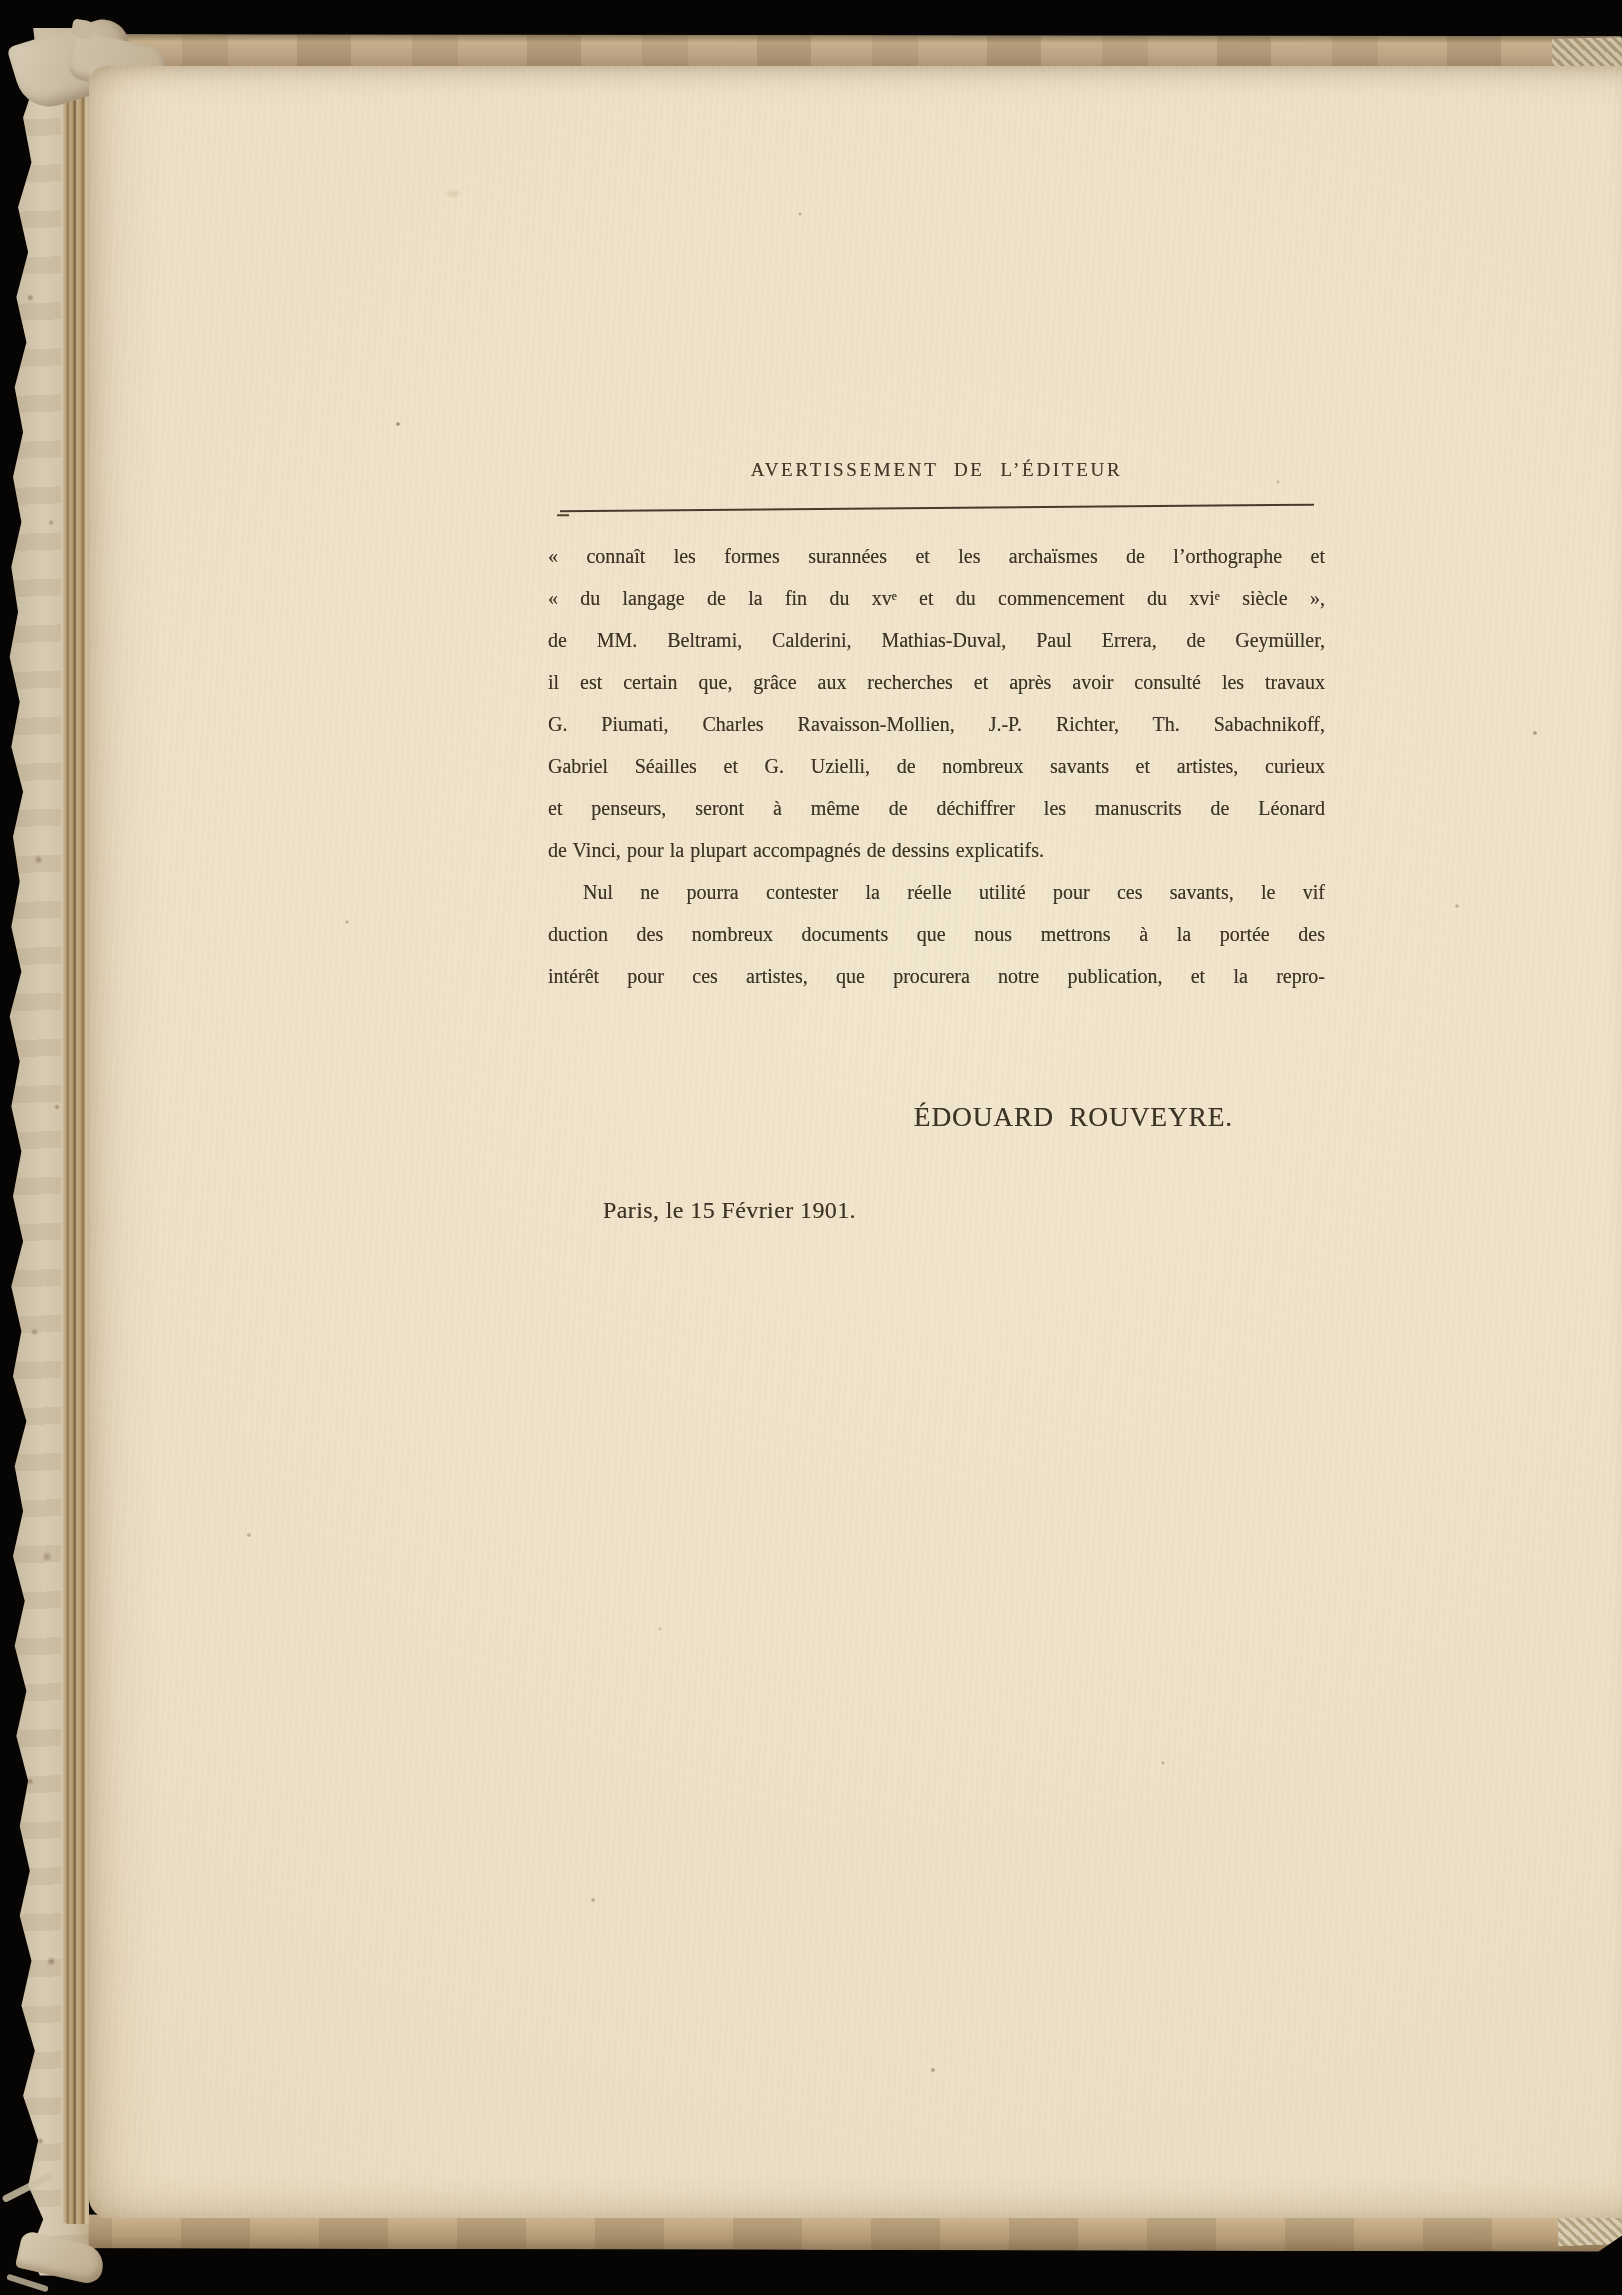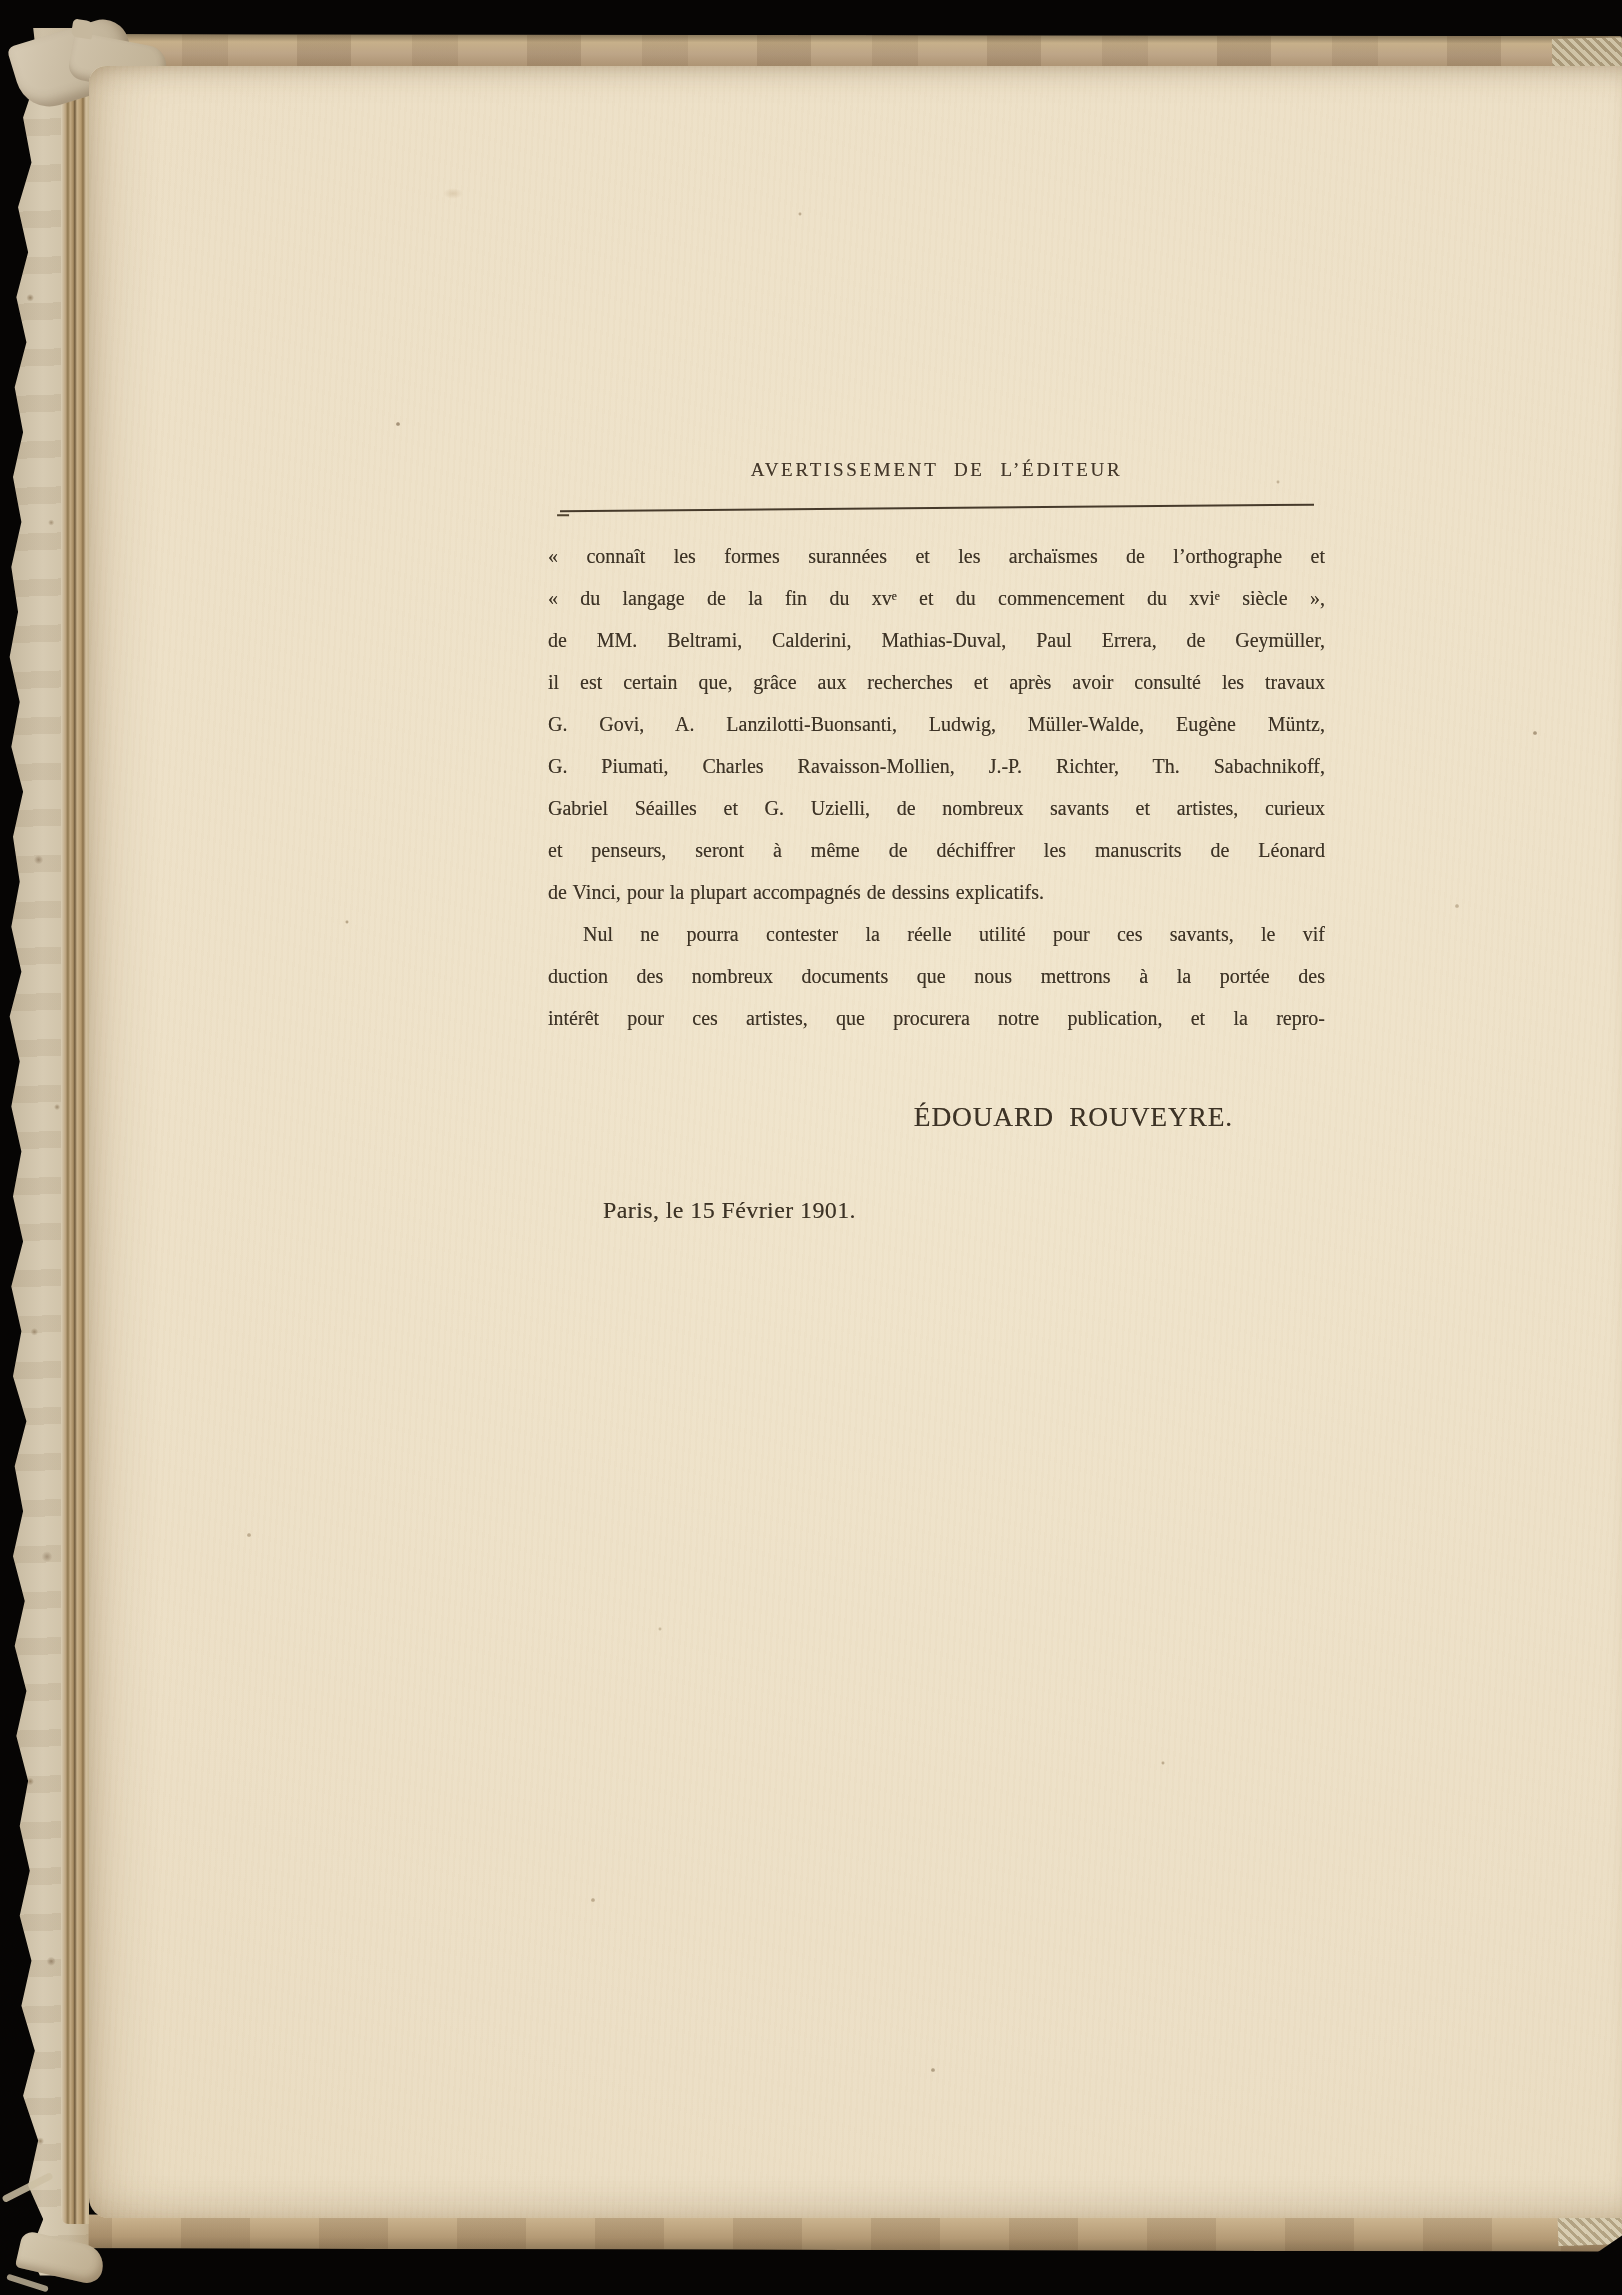--- a/index.html
+++ b/index.html
@@ -187,21 +187,20 @@
 
   <div class="content">
     <div class="header">AVERTISSEMENT DE L’ÉDITEUR</div>
     <div class="rule"></div>
 
     <div class="textblock">
       <div class="tl">« connaît les formes surannées et les archaïsmes de l’orthographe et</div>
       <div class="tl">« du langage de la fin du xvᵉ et du commencement du xviᵉ siècle »,</div>
       <div class="tl">de MM. Beltrami, Calderini, Mathias-Duval, Paul Errera, de Geymüller,</div>
       <div class="tl">il est certain que, grâce aux recherches et après avoir consulté les travaux</div>
-      <div class="tl">G. Govi, A. Lanzilotti-Buonsanti, Ludwig, Müller-Walde, Eugène Müntz,</div>
       <div class="tl">G. Piumati, Charles Ravaisson-Mollien, J.-P. Richter, Th. Sabachnikoff,</div>
       <div class="tl">Gabriel Séailles et G. Uzielli, de nombreux savants et artistes, curieux</div>
       <div class="tl">et penseurs, seront à même de déchiffrer les manuscrits de Léonard</div>
       <div class="tl end">de Vinci, pour la plupart accompagnés de dessins explicatifs.</div>
       <div class="tl indent">Nul ne pourra contester la réelle utilité pour ces savants, le vif</div>
       <div class="tl">duction des nombreux documents que nous mettrons à la portée des</div>
       <div class="tl">intérêt pour ces artistes, que procurera notre publication, et la repro-</div>
     </div>
 
     <div class="signature">ÉDOUARD ROUVEYRE.</div>

